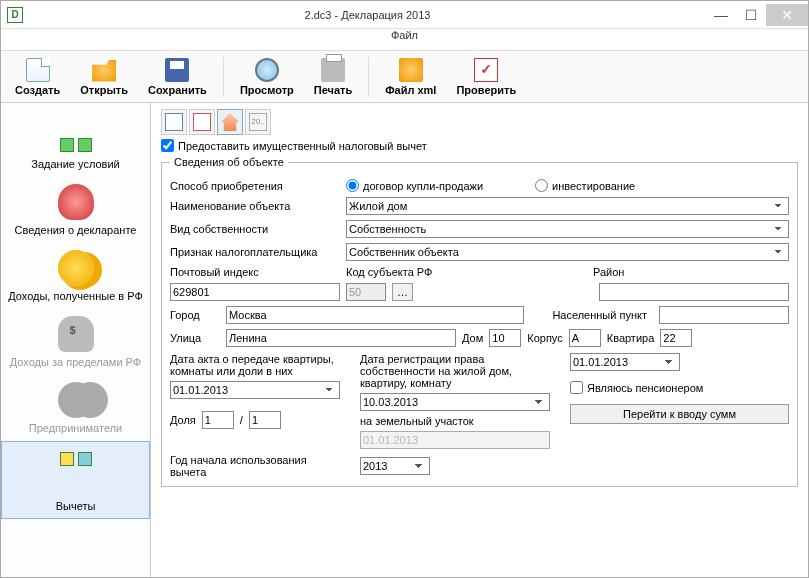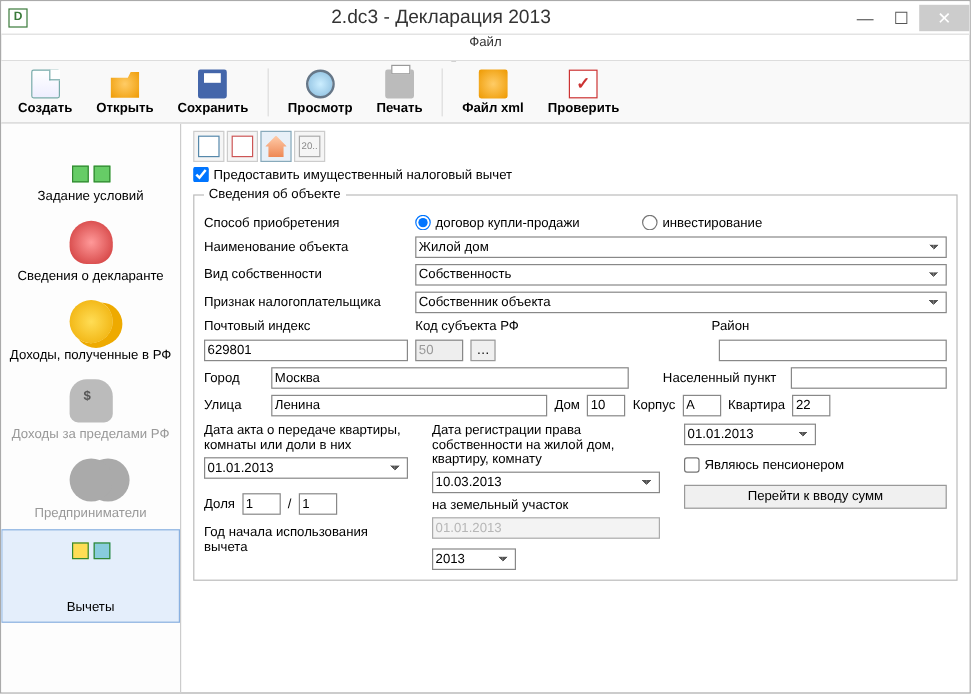--- a/index.html
+++ b/index.html
@@ -1,19 +1,19 @@
 <!DOCTYPE html>
 <html><head>
 <meta charset="utf-8">
 <style>
 * { box-sizing: border-box; margin: 0; padding: 0; font-family: Tahoma, sans-serif; font-size: 11px; }
 body { background: #fff; width: 809px; height: 578px; display: flex; flex-direction: column; border: 1px solid #aaa; }
 .titlebar { background: #fff; height: 28px; display: flex; align-items: center; border-bottom: 1px solid #ddd; }
 .titlebar .icon { width: 16px; height: 16px; margin: 0 6px; border: 1px solid #3a7a3a; color:#3a7a3a; font-weight:bold; text-align:center; line-height:14px; font-size:10px;}
-.titlebar .title { flex: 1; text-align: center; color: #333; font-size: 16px; }
+.titlebar .title { flex: 1; text-align: center; color: #333; font-size: 11px; }
 .titlebar .btns { display: flex; }
 .titlebar .btns div { width: 30px; height: 22px; text-align: center; line-height: 22px; font-size: 14px; color:#555;}
 .titlebar .btns .close { background: #ccc; color:#fff; width:42px;}
 .menubar { height: 22px; display: flex; align-items: center; padding: 0 8px; gap: 8px; border-bottom: 1px solid #ddd; flex-direction: column; }
 .menubar span { color: #333; }
 .toolbar { height: 52px; display: flex; align-items: center; padding: 2px 6px; gap: 4px; border-bottom: 1px solid #ccc; background:#f9f9f9;}
 .toolbar .tbtn { display: flex; flex-direction: column; align-items: center; justify-content: center; padding: 2px 8px; cursor: pointer; gap:2px;font-weight:bold;}
 .toolbar .tbtn .ico { width: 24px; height: 24px; }
 .toolbar .sep { width: 1px; height: 40px; background: #ddd; margin: 0 4px; }
 .main { flex: 1; display: flex; overflow: hidden; }
@@ -228,21 +228,21 @@
       </div>
 
       <div class="grid2">
         <div class="col" style="width:170px">
           <span>Дата акта о передаче квартиры, комнаты или доли в них</span>
           <select><option>01.01.2013</option></select>
           <div class="row" style="margin-top:8px"><span>Доля</span>
             <input type="text" style="width: 32px;" value="1"> /
             <input type="text" style="width: 32px;" value="1">
           </div>
-          <span style="margin-top:0">Год начала использования вычета</span>
+          <span style="margin-top:16px">Год начала использования вычета</span>
         </div>
         <div class="col" style="width:190px">
           <span>Дата регистрации права собственности на жилой дом, квартиру, комнату</span>
           <select><option>10.03.2013</option></select>
           <span>на земельный участок</span>
           <select disabled=""><option>01.01.2013</option></select>
           <select style="width:70px;margin-top:4px"><option>2013</option></select>
         </div>
         <div class="col" style="flex:1">
           <select style="width:110px"><option>01.01.2013</option></select>

